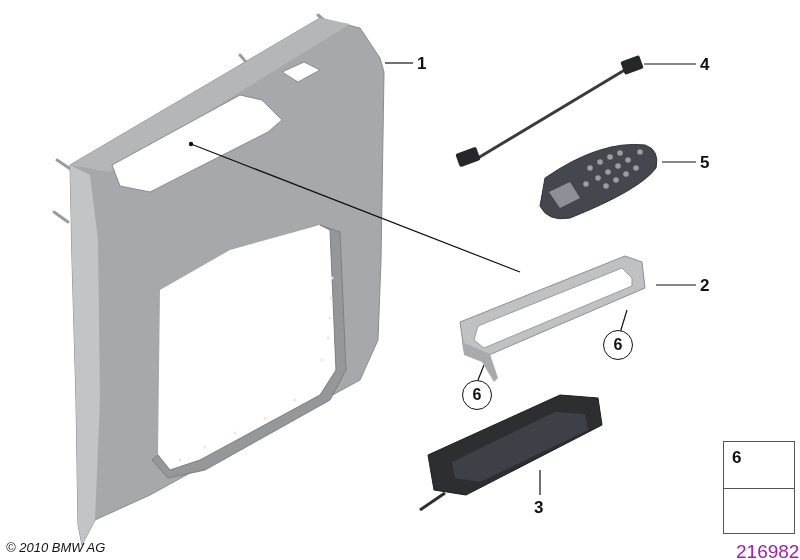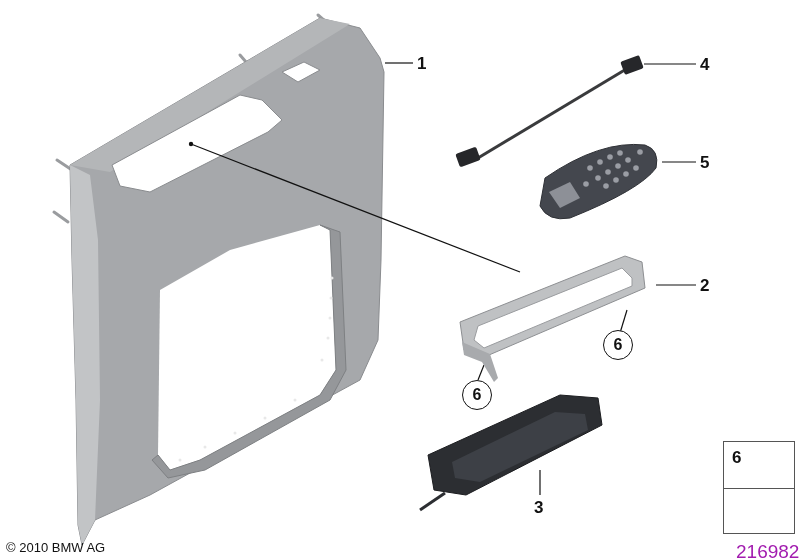--- a/index.html
+++ b/index.html
@@ -4,21 +4,21 @@
 <style>
   html, body { margin: 0; padding: 0; background: #ffffff; }
   body { width: 800px; height: 560px; position: relative; overflow: hidden;
          font-family: "Liberation Sans", sans-serif; }
   #diagram { position: absolute; left: 0; top: 0; width: 800px; height: 560px; }
   .callout { position: absolute; font-weight: bold; font-size: 17px; color: #111;
              font-family: "Liberation Sans", sans-serif; line-height: 1; }
   .circ { position: absolute; width: 30px; height: 30px; border: 1.6px solid #111;
           border-radius: 50%; background: #fff; display: flex; align-items: center;
           justify-content: center; font-weight: bold; font-size: 16px; color: #111; box-sizing: border-box; }
-  .copyright { position: absolute; left: 6px; top: 540px; font-size: 13px; color: #111; }
+  .copyright { position: absolute; left: 6px; top: 540px; font-size: 13px; color: #111; font-style: italic; }
   .diagram-no { position: absolute; left: 736px; top: 541px; font-size: 19px; color: #a21caf; }
   .legend-box { position: absolute; left: 723px; top: 441px; width: 72px; height: 93px;
                 border: 1px solid #555; background: #fff; box-sizing: border-box; }
   .legend-top { position: absolute; left: 0; top: 0; width: 100%; height: 47px;
                 border-bottom: 1px solid #555; box-sizing: border-box; }
   .legend-num { position: absolute; left: 8px; top: 6px; font-weight: bold; font-size: 17px; color: #111; }
 </style>
 </head>
 <body>
 

